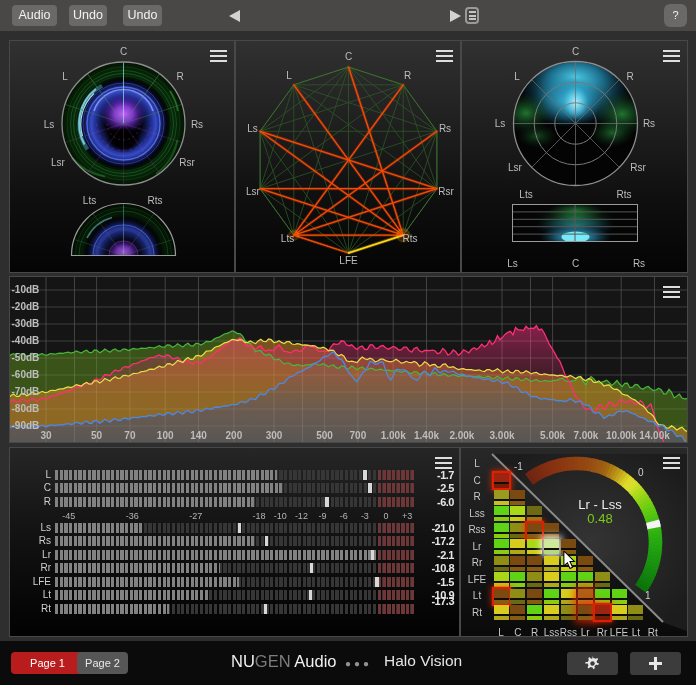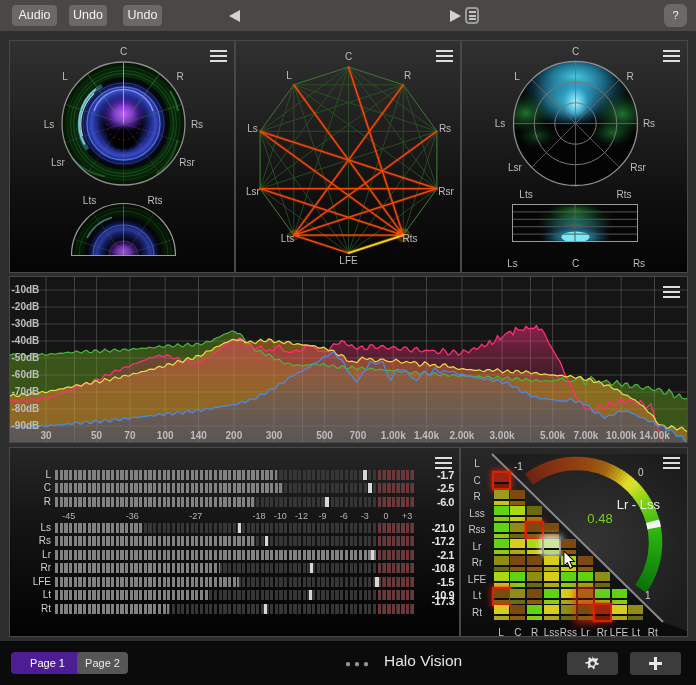--- a/index.html
+++ b/index.html
@@ -34,25 +34,25 @@
 .msc{position:absolute;top:63px;width:30px;margin-left:-15px;text-align:center;color:#b5b5b5;font-size:9px}
 
 .cell{position:absolute;width:15px;height:15px;background:linear-gradient(180deg,var(--c) 0 60%,#0e0e02 60% 74%,var(--d) 74% 100%)}
 .cell.rb{box-shadow:0 0 0 2.2px #e01e02,0 0 6px 3px rgba(255,45,0,.55)}
 .cell.wh{box-shadow:0 0 7px 3px rgba(255,255,255,.85)}
 .cell.rg{box-shadow:0 0 8px 3px rgba(230,40,0,.75)}
 .xlab{position:absolute;left:4px;width:24px;text-align:center;color:#c8c8c8;font-size:10px}
 .clab{position:absolute;top:179px;width:24px;margin-left:-12px;text-align:center;color:#c8c8c8;font-size:10px}
 #mtxtri{position:absolute;left:0;top:0;width:226px;height:188px}
 .glab{position:absolute;color:#d0d0d0;font-size:10px}
-#gtitle{position:absolute;left:79px;top:49px;width:120px;text-align:right;color:#ececec;font-size:13px}
+#gtitle{position:absolute;left:79px;top:49px;width:120px;text-align:center;color:#ececec;font-size:13px}
 #gval{position:absolute;left:79px;top:63px;width:120px;text-align:center;color:#7ccc14;font-size:13px}
 
 .pgbtn{position:absolute;top:11px;height:22px;border-radius:4px;font-size:11px;color:#fff;text-align:center;line-height:22px}
-#pg1{left:11px;width:73px;background:#4c1d95;color:#fff}
+#pg1{left:11px;width:73px;background:#b91c1c;color:#fff}
 #pg2{left:77px;width:51px;background:#565656;color:#e8e8e8}
 #brand{position:absolute;left:231px;top:11px;font-size:16.5px;color:#f0f0f0}
 #brand .g{color:#7d7d7d}
 #dots{position:absolute;left:345px;top:16.5px;font-size:10px;color:#929292;letter-spacing:3px}
 #halo{position:absolute;left:384px;top:11px;font-size:15.5px;color:#e4e4e4}
 .ibtn{position:absolute;top:11px;width:51px;height:23px;background:#3c3c3c;border-radius:3px;color:#e8e8e8;text-align:center}
 #bgear{left:567px}
 #bplus{left:630px;font-size:18px;line-height:21px}
 </style></head><body>
 <div id="toolbar">
@@ -737,20 +737,21 @@
  <div id="gtitle">Lr - Lss</div>
  <div id="gval">0.48</div>
  <svg style="position:absolute;left:102px;top:103px" width="14" height="21" viewBox="0 0 16 24">
   <polygon points="1,0 1,17 5,13.5 8,20 11,18.5 8,12 13,12" fill="#fff" stroke="#000" stroke-width="1.2"></polygon>
  </svg>
 </div>
 
 <div id="bottom">
  <div class="pgbtn" id="pg1">Page 1</div>
  <div class="pgbtn" id="pg2">Page 2</div>
+ <div id="brand"><b style="font-weight:normal">NU</b><span class="g">GEN</span> Audio</div>
  <div id="dots">●●●</div>
  <div id="halo">Halo Vision</div>
  <div class="ibtn" id="bgear"><svg width="15" height="15" viewBox="0 0 16 16" style="margin-top:4px">
         <path fill="#e8e8e8" d="M8 0l1 2.2a6 6 0 012 .8L13.3 2 14 3.5l-1.6 1.7a6 6 0 01.3 2.1L15 8l-1 1.5-2.3-.3a6 6 0 01-1.5 1.5l.3 2.3L9 14l-1.3-2a6 6 0 01-2.1-.3L4 13.3 2.7 12l1-2.1a6 6 0 01-.8-2L0 8l.7-1.6 2.2-.1a6 6 0 011.2-1.8L3.5 2 5 1.2l1.5 1.7A6 6 0 018 2.6z"></path>
         <circle cx="8" cy="8" r="2.4" fill="#3c3c3c"></circle>
       </svg></div>
  <div class="ibtn" id="bplus"><svg width="13" height="13" viewBox="0 0 13 13" style="margin-top:5px">
         <rect x="5" y="0" width="3" height="13" fill="#e8e8e8"></rect>
         <rect x="0" y="5" width="13" height="3" fill="#e8e8e8"></rect>
       </svg></div>

